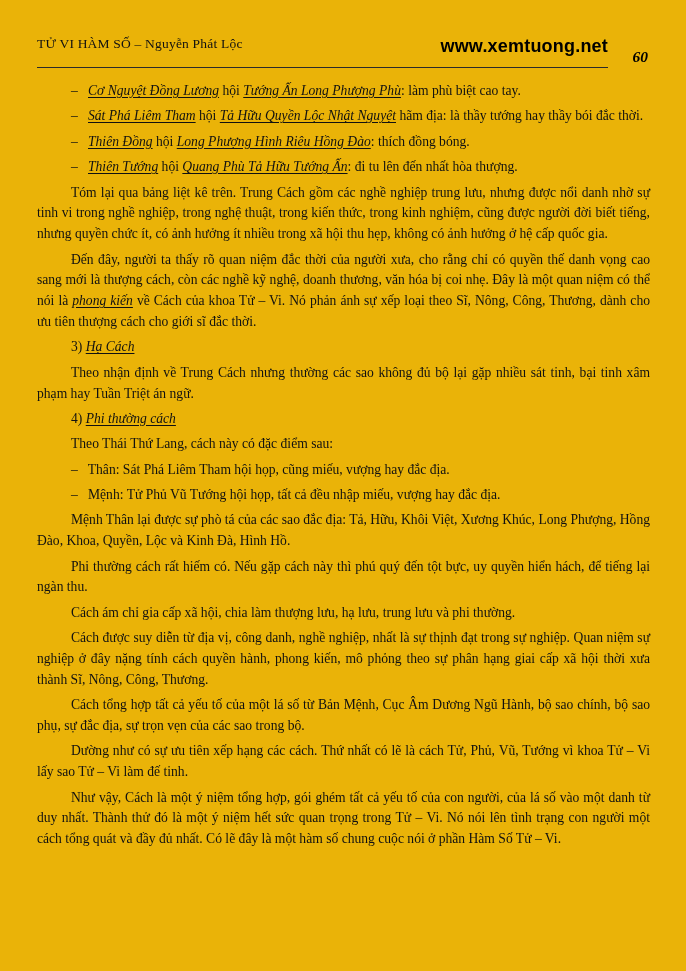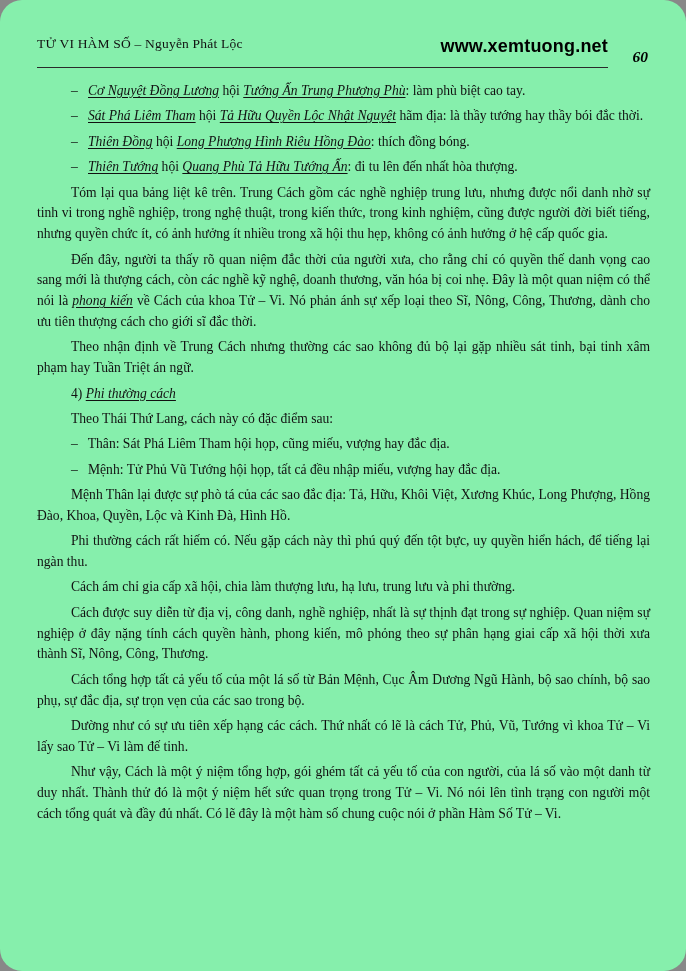--- a/index.html
+++ b/index.html
@@ -1,26 +1,25 @@
 <!DOCTYPE html>
 <html><head>
 <meta charset="utf-8">
 <style>
   * { margin: 0; padding: 0; box-sizing: border-box; }
   html, body { background: #888; }
   .page {
     position: relative;
     width: 686px;
     height: 971px;
-    background: #86efac;
+    background: #eab308;
     margin: 0 auto;
     overflow: hidden;
     font-family: "Liberation Serif", "DejaVu Serif", serif;
     color: #111111;
-    border-radius: 22px;
   }
   .header {
     position: relative;
     margin: 36px 36px 0 37px; 
     height: 32px;
   }
   .header-rule {
     width: 571px;
     height: 100%;
     display: flex;
@@ -77,26 +76,27 @@
 <div class="page">
   <div class="header">
     <div class="header-rule">
       <span class="header-title">TỬ VI HÀM SỐ – Nguyễn Phát Lộc</span>
       <span class="header-site">www.xemtuong.net</span>
     </div>
     <span class="header-pagenum">60</span>
   </div>
 
   <div class="doc-body">
-      <p class="bullet"><span class="seg-n">–  </span><span class="seg-u">Cơ Nguyệt Đồng Lương</span><span class="seg-n"> hội </span><span class="seg-u">Tướng Ấn Trung Phượng Phù</span><span class="seg-n">: làm phù biệt cao tay.</span></p>
+      <p class="bullet"><span class="seg-n">–  </span><span class="seg-u">Cơ Nguyệt Đồng Lương</span><span class="seg-n"> hội </span><span class="seg-u">Tướng Ấn Long Phượng Phù</span><span class="seg-n">: làm phù biệt cao tay.</span></p>
       <p class="bullet"><span class="seg-n">–  </span><span class="seg-u">Sát Phá Liêm Tham</span><span class="seg-n"> hội </span><span class="seg-u">Tả Hữu Quyền Lộc Nhật Nguyệt</span><span class="seg-n"> hãm địa: là thầy tướng hay thầy bói đắc thời.</span></p>
       <p class="bullet"><span class="seg-n">–  </span><span class="seg-u">Thiên Đồng</span><span class="seg-n"> hội </span><span class="seg-u">Long Phượng Hình Riêu Hồng Đào</span><span class="seg-n">: thích đồng bóng.</span></p>
       <p class="bullet"><span class="seg-n">–  </span><span class="seg-u">Thiên Tướng</span><span class="seg-n"> hội </span><span class="seg-u">Quang Phù Tả Hữu Tướng Ấn</span><span class="seg-n">: đi tu lên đến nhất hòa thượng.</span></p>
       <p class="para"><span class="seg-n">Tóm lại qua bảng liệt kê trên. Trung Cách gồm các nghề nghiệp trung lưu, nhưng được nổi danh nhờ sự tinh vi trong nghề nghiệp, trong nghệ thuật, trong kiến thức, trong kinh nghiệm, cũng được người đời biết tiếng, nhưng quyền chức ít, có ảnh hưởng ít nhiều trong xã hội thu hẹp, không có ảnh hưởng ở hệ cấp quốc gia.</span></p>
       <p class="para"><span class="seg-n">Đến đây, người ta thấy rõ quan niệm đắc thời của người xưa, cho rằng chỉ có quyền thế danh vọng cao sang mới là thượng cách, còn các nghề kỹ nghệ, doanh thương, văn hóa bị coi nhẹ. Đây là một quan niệm có thể nói là </span><span class="seg-u">phong kiến</span><span class="seg-n"> về Cách của khoa Tử – Vi. Nó phản ánh sự xếp loại theo Sĩ, Nông, Công, Thương, dành cho ưu tiên thượng cách cho giới sĩ đắc thời.</span></p>
+      <p class="heading"><span class="seg-n">3) </span><span class="seg-u">Hạ Cách</span></p>
       <p class="para"><span class="seg-n">Theo nhận định về Trung Cách nhưng thường các sao không đủ bộ lại gặp nhiều sát tinh, bại tinh xâm phạm hay Tuần Triệt án ngữ.</span></p>
       <p class="heading"><span class="seg-n">4) </span><span class="seg-u">Phi thường cách</span></p>
       <p class="para"><span class="seg-n">Theo Thái Thứ Lang, cách này có đặc điểm sau:</span></p>
       <p class="bullet"><span class="seg-n">–  </span><span class="seg-n">Thân: Sát Phá Liêm Tham hội họp, cũng miếu, vượng hay đắc địa.</span></p>
       <p class="bullet"><span class="seg-n">–  </span><span class="seg-n">Mệnh: Tử Phủ Vũ Tướng hội họp, tất cả đều nhập miếu, vượng hay đắc địa.</span></p>
       <p class="para"><span class="seg-n">Mệnh Thân lại được sự phò tá của các sao đắc địa: Tả, Hữu, Khôi Việt, Xương Khúc, Long Phượng, Hồng Đào, Khoa, Quyền, Lộc và Kinh Đà, Hình Hồ.</span></p>
       <p class="para"><span class="seg-n">Phi thường cách rất hiếm có. Nếu gặp cách này thì phú quý đến tột bực, uy quyền hiển hách, để tiếng lại ngàn thu.</span></p>
       <p class="para"><span class="seg-n">Cách ám chỉ gia cấp xã hội, chia làm thượng lưu, hạ lưu, trung lưu và phi thường.</span></p>
       <p class="para"><span class="seg-n">Cách được suy diễn từ địa vị, công danh, nghề nghiệp, nhất là sự thịnh đạt trong sự nghiệp. Quan niệm sự nghiệp ở đây nặng tính cách quyền hành, phong kiến, mô phỏng theo sự phân hạng giai cấp xã hội thời xưa thành Sĩ, Nông, Công, Thương.</span></p>
       <p class="para"><span class="seg-n">Cách tổng hợp tất cả yếu tố của một lá số từ Bản Mệnh, Cục Âm Dương Ngũ Hành, bộ sao chính, bộ sao phụ, sự đắc địa, sự trọn vẹn của các sao trong bộ.</span></p>

